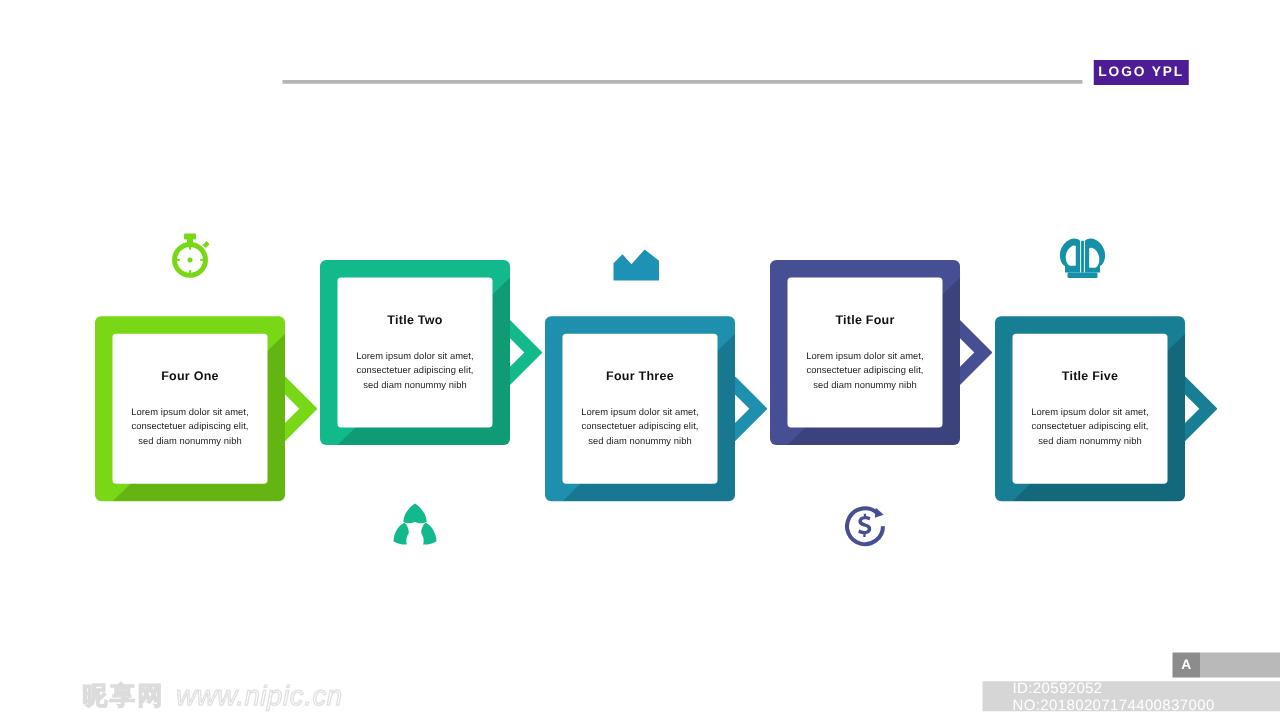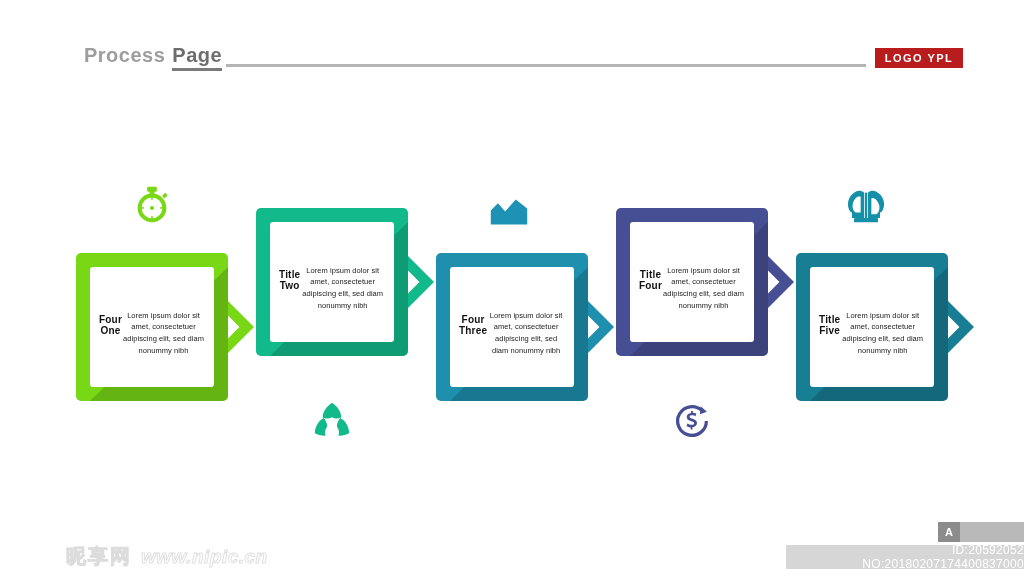--- a/index.html
+++ b/index.html
@@ -19,21 +19,21 @@
     font-size: 20px; font-weight: bold; letter-spacing: .5px;
   }
   #title-light { color: #9d9d9d; }
   #title-bold  { color: #6d6d6d; border-bottom: 3px solid #7a7a7a; padding-bottom: 1px; }
   #header-rule {
     position: absolute; left: 226px; top: 64px;
     width: 640px; height: 3px; background: #b5b5b5;
   }
   #logo-box {
     position: absolute; left: 875px; top: 48px;
-    width: 88px; height: 20px; background: #b91c1c;
+    width: 76px; height: 20px; background: #4c1d95;
     color: #ffffff; font-size: 11px; font-weight: bold; letter-spacing: 1.5px;
     display: flex; align-items: center; justify-content: center;
   }
 
   
   #chain { position: absolute; left: 0; top: 0; width: 1024px; height: 576px; }
 
   .step { position: absolute; }
   .step-frame {
     position: absolute; left: 0; top: 0;
@@ -44,21 +44,21 @@
     position: absolute; left: 14px; top: 14px;
     width: 138px; height: 134px;
     background: rgba(0,0,0,0.16);
     border-bottom-right-radius: 5px;
     clip-path: polygon(0 100%, 100% 0, 100% 100%);
   }
   .step-card {
     position: absolute; left: 14px; top: 14px;
     width: 124px; height: 120px;
     background: #ffffff; border-radius: 3px;
-    display: flex; flex-direction: row; align-items: center; justify-content: center;
+    display: flex; flex-direction: column; align-items: center; justify-content: center;
     padding: 6px 9px;
   }
   .step-title {
     font-size: 10px; font-weight: bold; color: #111111;
     margin-bottom: 5px; letter-spacing: .2px; text-align: center;
   }
   .step-body {
     font-size: 7.5px; line-height: 1.55; color: #1c1c1c;
     text-align: center; letter-spacing: .05px; margin-top: 12px;
   }
@@ -74,46 +74,42 @@
 
   
   #watermark { position: absolute; left: 38px; top: 543px; display: flex; align-items: center; gap: 9px; }
   #wm-cn {
     font-size: 20px; font-weight: bold; color: transparent;
     -webkit-text-stroke: 1px #dcdcdc; letter-spacing: 2px;
     font-family: "DejaVu Sans", sans-serif;
     padding-left: 28px;
   }
   #wm-url {
-    font-size: 19px; font-style: italic; font-weight: bold;
+    font-size: 22px; font-style: italic; font-weight: normal;
     color: transparent; -webkit-text-stroke: 1px #e0e0e0; letter-spacing: .5px;
   }
   #id-bar {
     position: absolute; left: 786px; top: 545px; width: 238px; height: 24px;
     background: #d6d6d6; color: #ffffff;
     font-size: 12px; letter-spacing: .3px;
-    display: flex; align-items: center; padding-left: 9px; text-align: right;
+    display: flex; align-items: center; padding-left: 24px;
   }
   #badge-row { position: absolute; left: 938px; top: 522px; display: flex; align-items: stretch; height: 20px; }
   #badge-icon {
     width: 22px; height: 20px; background: #8c8c8c; color: #ffffff;
     font-size: 11px; font-weight: bold; display: flex; align-items: center; justify-content: center;
   }
   #badge-bar { width: 64px; height: 20px; background: #b9b9b9; }
 </style>
 </head>
 <body>
 
 <div id="stage">
 
   <div id="header">
-    <div id="title-wrap">
-      <span id="title-light">Process</span>
-      <span id="title-bold">Page</span>
-    </div>
     <div id="header-rule"></div>
     <div id="logo-box">LOGO YPL</div>
   </div>
 
   <div id="chain">
       <div class="step" style="left: 76px; top: 253px;">
     <div class="step-frame" style="background:#78d816"></div>
     <div class="step-shade"></div>
     <div class="step-card">
       <div class="step-title">Four One</div>

